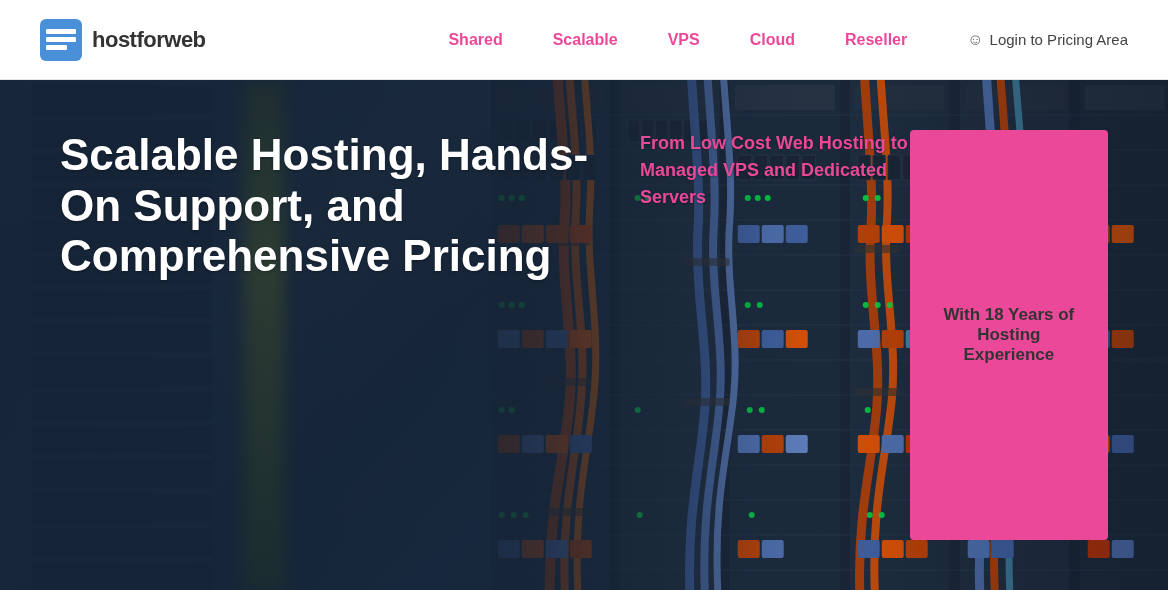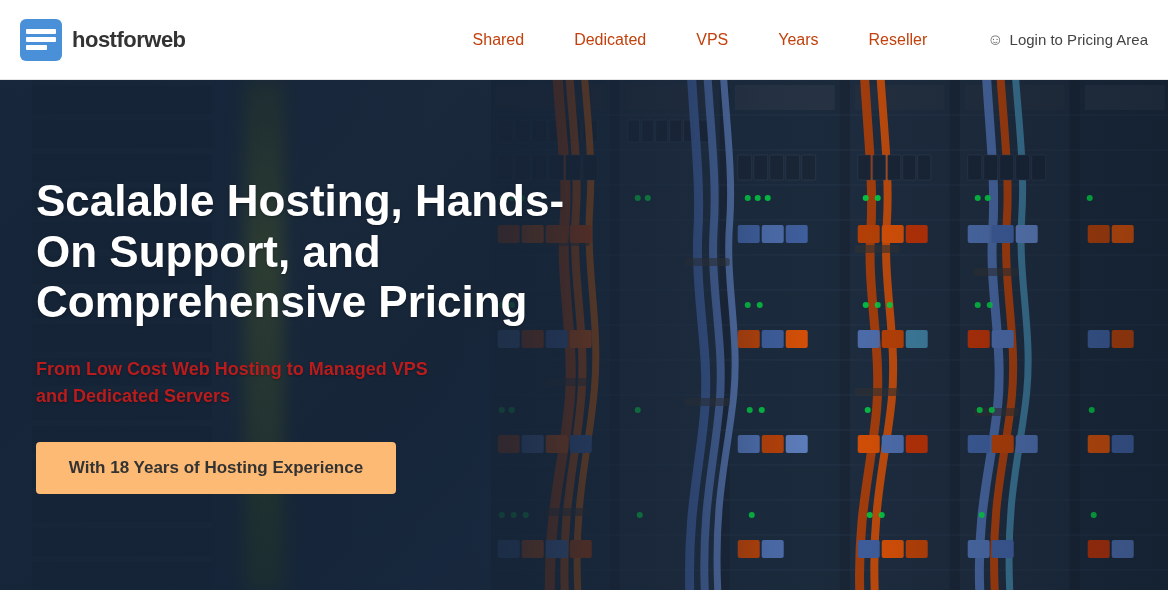--- a/index.html
+++ b/index.html
@@ -14,21 +14,21 @@
       height: 590px;
       overflow: hidden;
     }
 
     
     .header {
       background: #ffffff;
       height: 80px;
       display: flex;
       align-items: center;
-      padding: 0 20px;
+      padding: 0 40px;
       border-bottom: 1px solid #e5e5e5;
       position: relative;
       z-index: 10;
     }
 
     .logo-area {
       display: flex;
       align-items: center;
       gap: 10px;
       margin-right: auto;
@@ -67,24 +67,24 @@
     }
 
     .nav {
       display: flex;
       align-items: center;
       gap: 50px;
     }
 
     .nav-item {
       font-size: 16px;
-      color: #c2410c;
+      color: #ec4899;
       text-decoration: none;
       cursor: pointer;
-      font-weight: 400;
+      font-weight: 700;
     }
 
     .login-area {
       display: flex;
       align-items: center;
       gap: 6px;
       margin-left: 60px;
       color: #444444;
       cursor: pointer;
       font-size: 15px;
@@ -166,48 +166,47 @@
     }
 
     .hero-content {
       position: absolute;
       top: 0;
       left: 0;
       width: 100%;
       height: 100%;
       z-index: 3;
       display: flex;
-      flex-direction: column;
       justify-content: center;
-      padding: 50px 36px;
+      padding: 50px 60px;
     }
 
     .hero-title {
       font-size: 44px;
       font-weight: 800;
       color: #ffffff;
       line-height: 1.15;
       max-width: 580px;
       margin-bottom: 28px;
       text-shadow: 0 1px 3px rgba(0,0,0,0.3);
     }
 
     .hero-subtitle {
       font-size: 18px;
       font-weight: 600;
-      color: #b91c1c;
+      color: #ec4899;
       max-width: 420px;
       line-height: 1.5;
       margin-bottom: 32px;
       text-shadow: 0 1px 2px rgba(0,0,0,0.3);
     }
 
     .cta-button {
       display: inline-block;
-      background: #fdba74;
+      background: #ec4899;
       color: #333333;
       font-size: 17px;
       font-weight: 700;
       padding: 16px 32px;
       border-radius: 4px;
       cursor: pointer;
       border: none;
       max-width: 360px;
       text-align: center;
     }
@@ -220,23 +219,23 @@
     <div class="logo-icon">
       <div class="bar"></div>
       <div class="bar"></div>
       <div class="bar small"></div>
     </div>
     <span class="logo-text">hostforweb</span>
   </div>
 
   <nav class="nav">
     <a class="nav-item">Shared</a>
-    <a class="nav-item">Dedicated</a>
+    <a class="nav-item">Scalable</a>
     <a class="nav-item">VPS</a>
-    <a class="nav-item">Years</a>
+    <a class="nav-item">Cloud</a>
     <a class="nav-item">Reseller</a>
   </nav>
 
   <div class="login-area">
     <span class="person-icon">☺</span>
     <span>Login to Pricing Area</span>
   </div>
 </header>
 
 <section class="hero">

